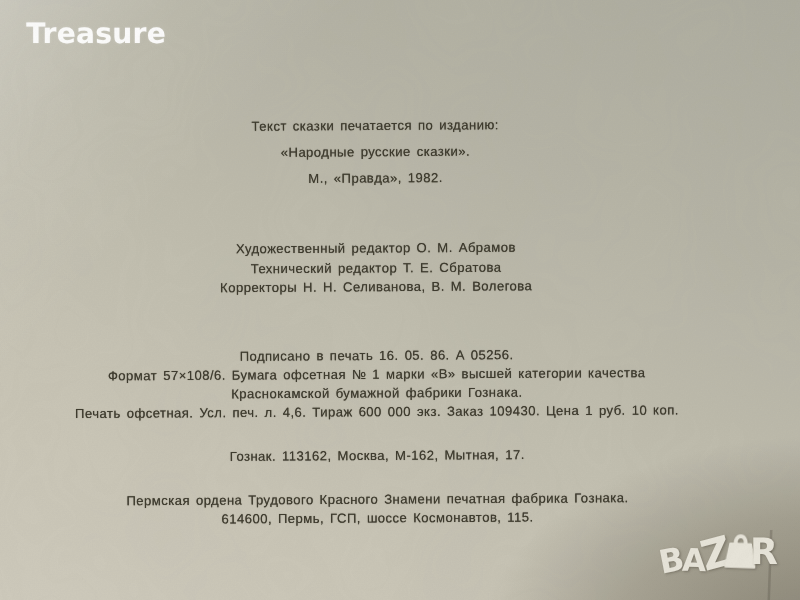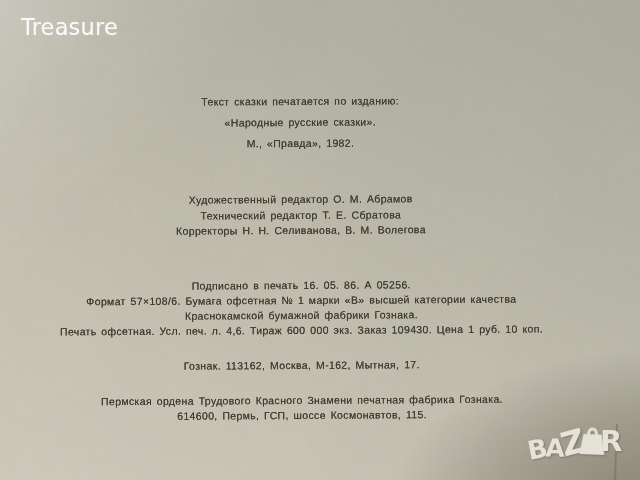--- a/index.html
+++ b/index.html
@@ -29,21 +29,21 @@
   .line{white-space:nowrap;}
   .blk-edition{top:91px;}  .blk-edition .line{line-height:21px;}
   .blk-staff{top:192px;}   .blk-staff .line{line-height:15.5px;}
   .blk-printing{top:278px;}.blk-printing .line{line-height:15px;}
   .blk-goznak{top:358px;}  .blk-goznak .line{line-height:15px;}
   .blk-factory{top:393px;} .blk-factory .line{line-height:14.5px;}
   
   .watermark{
     position:absolute;left:21px;top:14px;
     font-family:"DejaVu Sans",sans-serif;
-    font-weight:normal;font-size:22.5px;letter-spacing:0.2px;
+    font-weight:bold;font-size:22.5px;letter-spacing:0.2px;
     color:#ffffff;opacity:0.97;
     text-shadow:0 0 1.5px rgba(255,255,255,0.35);
     z-index:4;
   }
   
   .bazar{
     position:absolute;left:527px;top:425px;
     display:flex;align-items:flex-end;
     transform:rotate(-5deg);
     color:#e8e5da;

